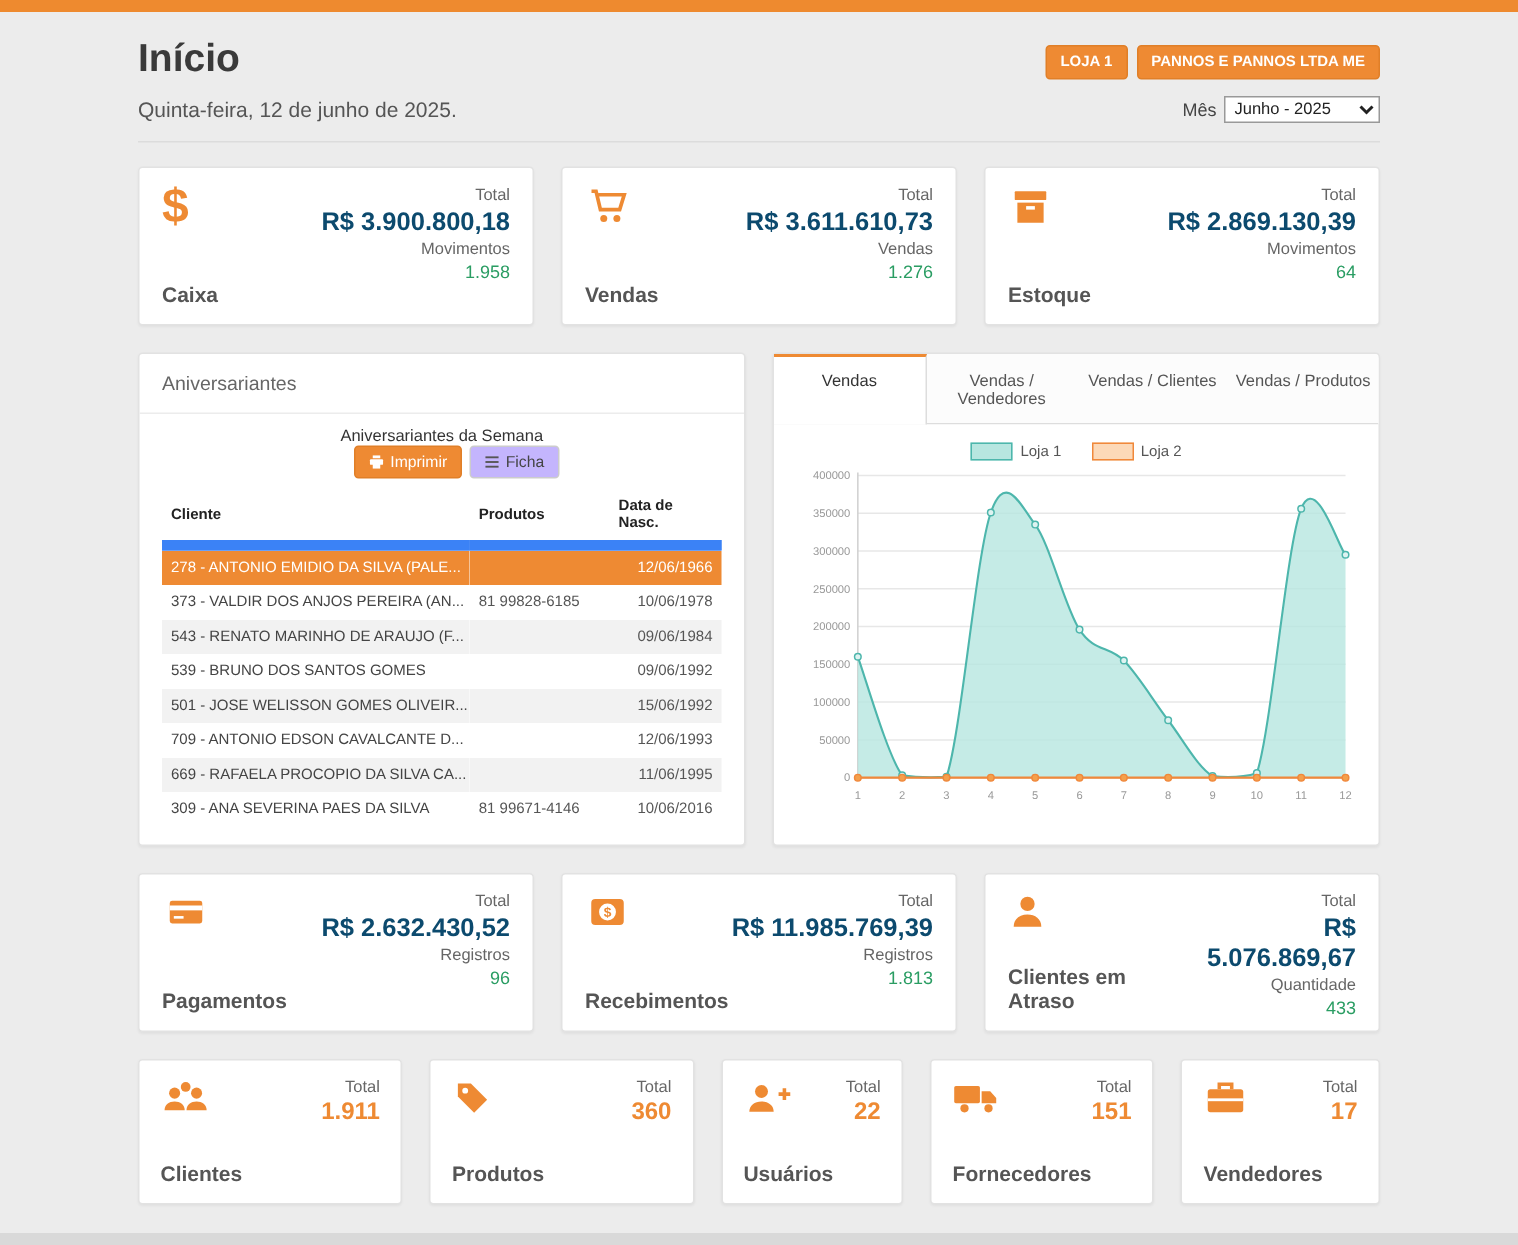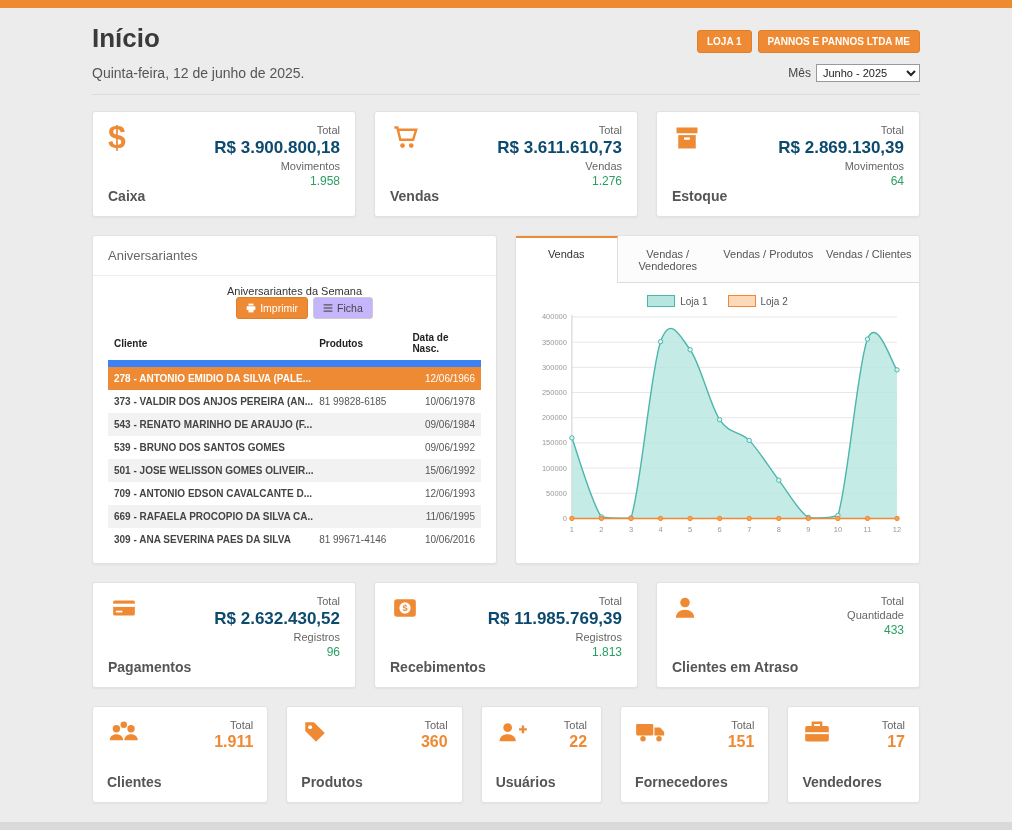--- a/index.html
+++ b/index.html
@@ -42,21 +42,21 @@
   .btn-group { display:flex; gap:5px;padding-left:20px; }
   .btn { display:inline-flex; align-items:center; gap:4px; font-size:10.5px; padding:4px 9px; border-radius:3px; cursor:pointer; border:1px solid transparent; }
   .btn-orange { background:#ee8a33; color:#fff; border-color:#e07f28; }
   .btn-light { background:#c4b5fd; color:#444; border-color:#ccc; }
 
   table.bday { width:calc(100% - 30px); margin:0 15px 12px; border-collapse:collapse; font-size:10px; table-layout:fixed; }
   table.bday th { text-align:left; font-size:10px; color:#222; padding:4px 6px 6px; border-bottom:7px solid #3b82f6; }
   table.bday th.w1 { width:55%; } table.bday th.w2 { width:25%; } table.bday th.w3 { width:20%; }
   th.col-date, td.col-date { text-align:right; }
   table.bday td { padding:6px 6px; color:#555; overflow:hidden; white-space:nowrap; }
-  table.bday td.col-client { font-weight:bold; color:#444;margin-left:16px; }
+  table.bday td.col-client { font-weight:normal; color:#444;margin-left:16px; }
   table.bday tbody tr:nth-child(odd) { background:#f2f2f2; }
   table.bday tbody tr.hl { background:#ee8a33; }
   table.bday tbody tr.hl td { color:#fff; }
 
   .tabbar { display:flex; border-bottom:1px solid #ddd; background:#fcfcfc; border-radius:3px 3px 0 0; }
   .tab { flex:1; text-align:center; font-size:11px; color:#555; padding:10px 4px; cursor:pointer; border-top:2px solid transparent; position:relative; }
   .tab.active { background:#fff; border-top:2px solid #ee8a33; border-right:1px solid #ddd; color:#333; margin-bottom:-1px; padding-bottom:11px; }
 
   .chart-wrap { padding:8px 12px 4px; }
   .legend { display:flex; justify-content:center; gap:20px; margin:4px 0 4px; }
@@ -230,22 +230,22 @@
             <td class="col-date">10/06/2016</td>
           </tr>
         </tbody>
       </table>
     </div>
 
     <div class="card panel">
       <div class="tabbar">
         <div class="tab active">Vendas</div>
         <div class="tab">Vendas / Vendedores</div>
+        <div class="tab">Vendas / Clientes</div>
         <div class="tab">Vendas / Produtos</div>
-        <div class="tab">Vendas / Clientes</div>
       </div>
       <div class="chart-wrap">
         <div class="legend">
           <div class="legend-item">
             <span class="legend-swatch" style="background: rgb(183, 230, 224); border-color: rgb(77, 182, 172);"></span>
             <span>Loja 1</span>
           </div>
           <div class="legend-item">
             <span class="legend-swatch" style="background: rgb(252, 217, 184); border-color: rgb(240, 136, 59);"></span>
             <span>Loja 2</span>
@@ -359,20 +359,21 @@
         <span class="stat-icon">
           <svg class="icon" width="26" height="26" viewBox="0 0 24 24" fill="#ee8a33">
             <circle cx="12" cy="7" r="4.4"></circle>
             <path d="M3.5 21c0-4.6 3.8-7.4 8.5-7.4s8.5 2.8 8.5 7.4z"></path>
           </svg>
         </span>
         <span class="stat-name">Clientes em Atraso</span>
       </div>
       <div class="stat-right">
         <span class="lbl">Total</span>
+        <span class="val-orange">R$ 5.076.869,67</span>
         <span class="lbl">Quantidade</span>
         <span class="val-green">433</span>
       </div>
     </div>
   </div>
 
   <div class="mini-row">
     <div class="card mini-card wide">
       <div class="stat-left">
         <span class="stat-icon">

